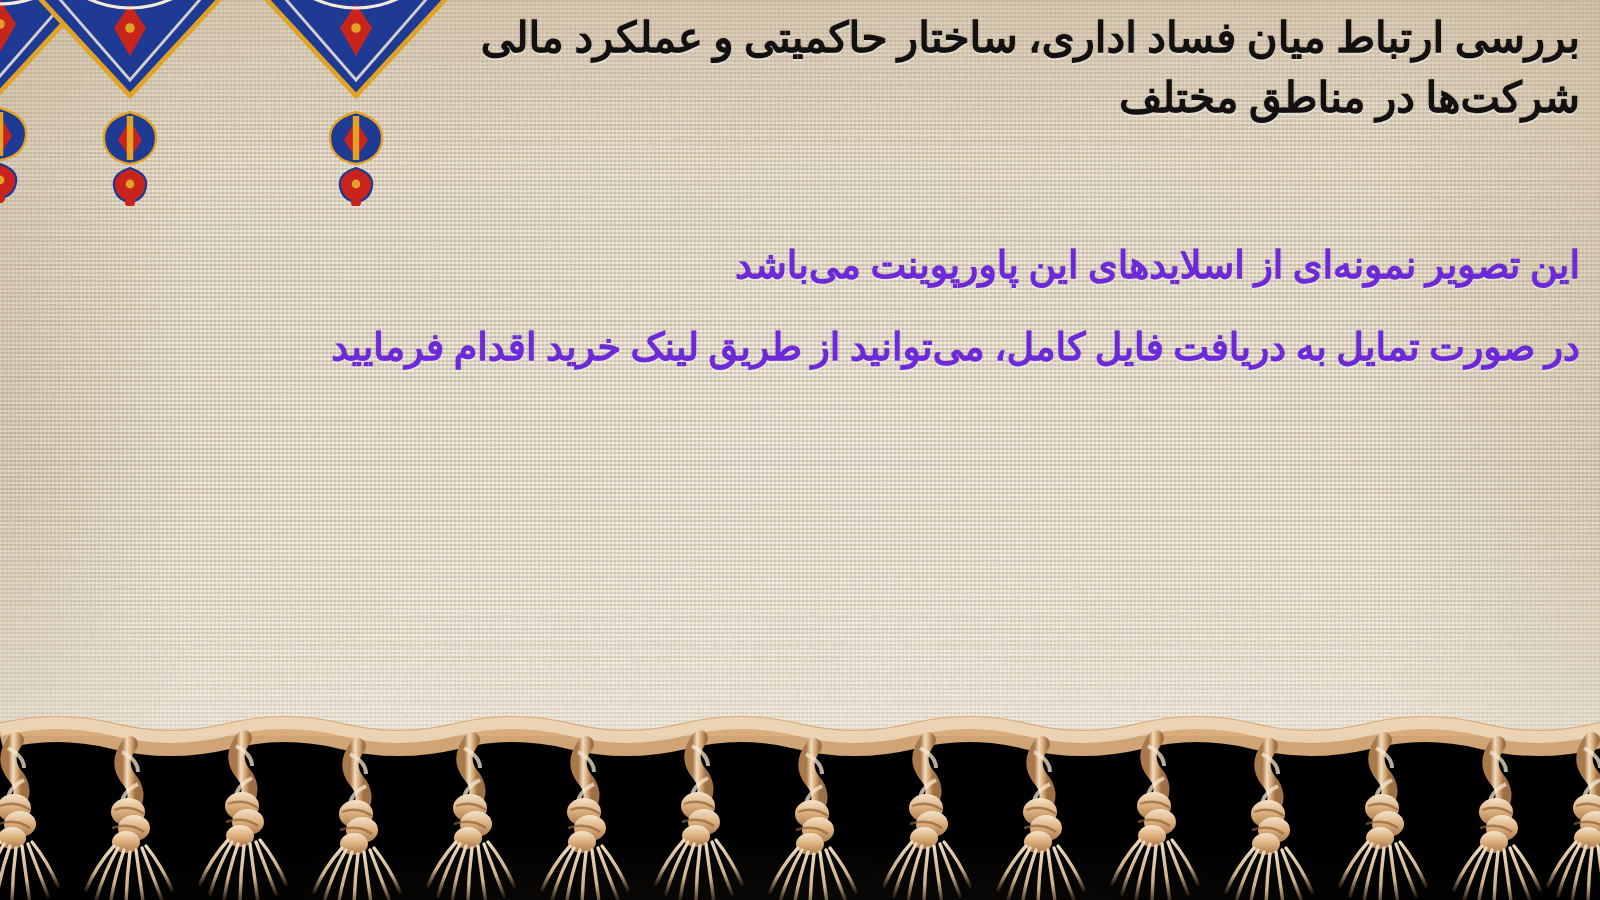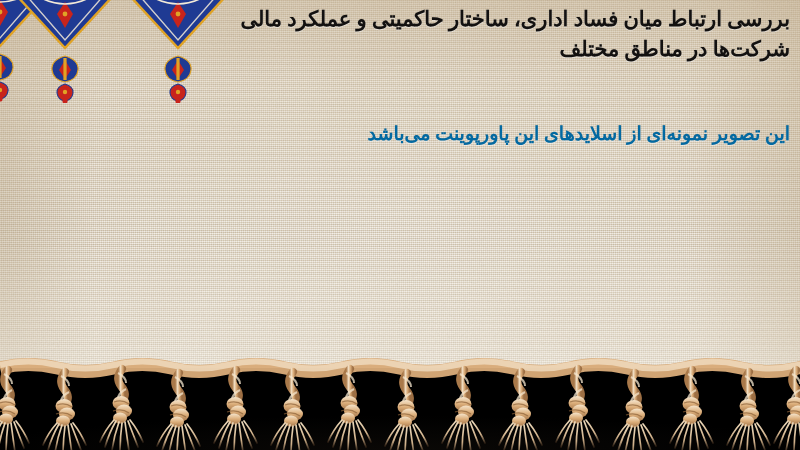--- a/index.html
+++ b/index.html
@@ -49,21 +49,21 @@
     direction:rtl;text-align:right;
   }
   .title{
     position:absolute;right:10px;top:4px;width:620px;
     color:#131110;font-size:21px;line-height:1.45;font-weight:bold;
     letter-spacing:0px;
     text-shadow:0 1px 0 rgba(255,255,255,.45), 0 0 1px rgba(0,0,0,.25);
   }
   .body-block{
     position:absolute;right:10px;top:113px;width:780px;
-    color:#0369a1;font-size:19px;line-height:2.18;font-weight:bold;
+    color:#6d28d9;font-size:19px;line-height:2.18;font-weight:bold;
     text-shadow:0 1px 0 rgba(255,255,255,.42), 0 0 1px rgba(0,0,0,.20);
   }
   .body-block .bl{display:block;white-space:nowrap;}
   
   .black-band{
     position:absolute;left:0;top:368px;width:800px;height:82px;
     background:
       radial-gradient(ellipse 90% 70% at 50% 100%, #0a0806 0%, #000 60%),
       #000;
   }
@@ -124,20 +124,21 @@
     <use href="#motif-a" x="178" y="2"></use>
   </svg>
 
   <div class="text-layer">
     <div class="title">
       <span class="bl">بررسی ارتباط میان فساد اداری، ساختار حاکمیتی و عملکرد</span>
       <span class="bl">مالی شرکت‌ها در مناطق مختلف</span>
     </div>
     <div class="body-block">
       <span class="bl">این تصویر نمونه‌ای از اسلایدهای این پاورپوینت می‌باشد</span>
+      <span class="bl">در صورت تمایل به دریافت فایل کامل، می‌توانید از طریق لینک خرید اقدام فرمایید</span>
     </div>
   </div>
 
   <div class="black-band"></div>
 
   <div class="fringe-wrap">
     <svg width="800" height="98" viewBox="0 0 800 98" aria-hidden="true">
       <defs>
         <linearGradient id="cord" x1="0" y1="0" x2="1" y2="0">
           <stop offset="0%" stop-color="#a9794a"></stop>

